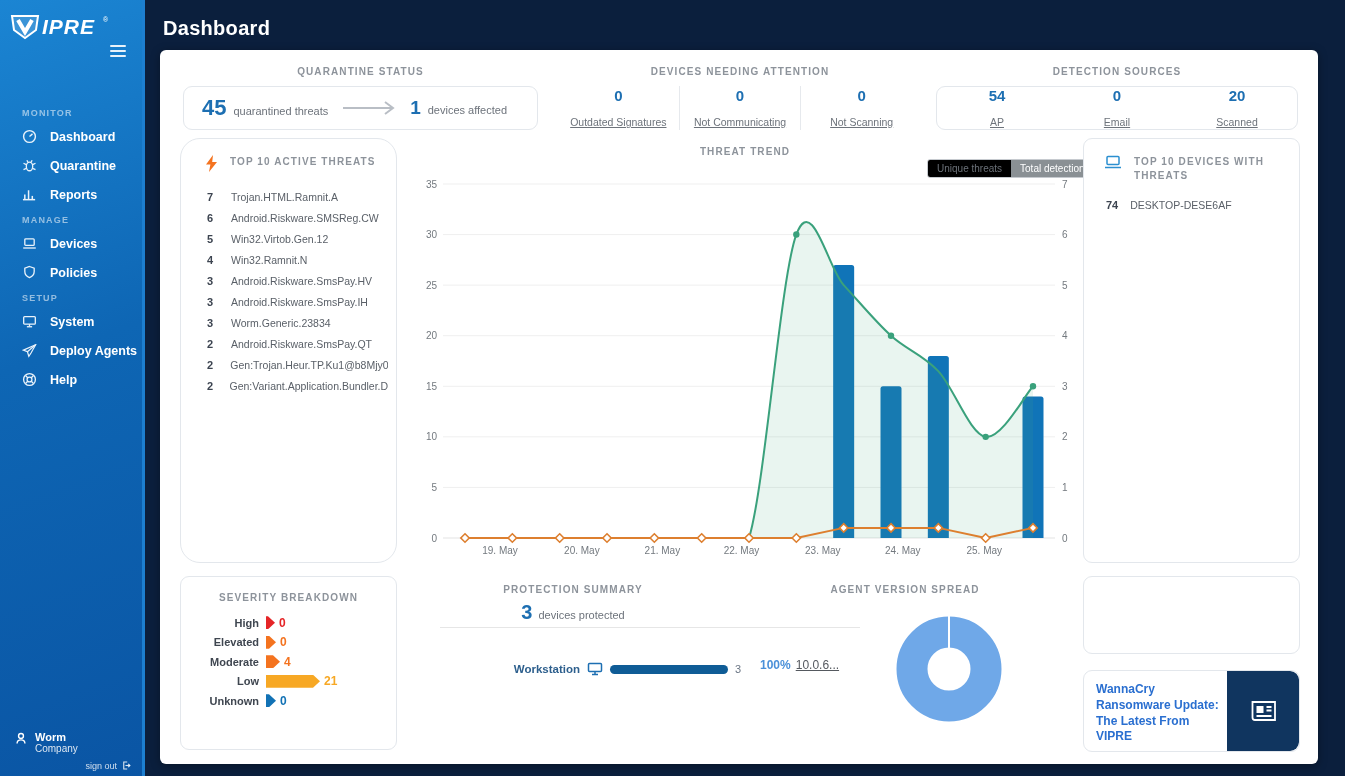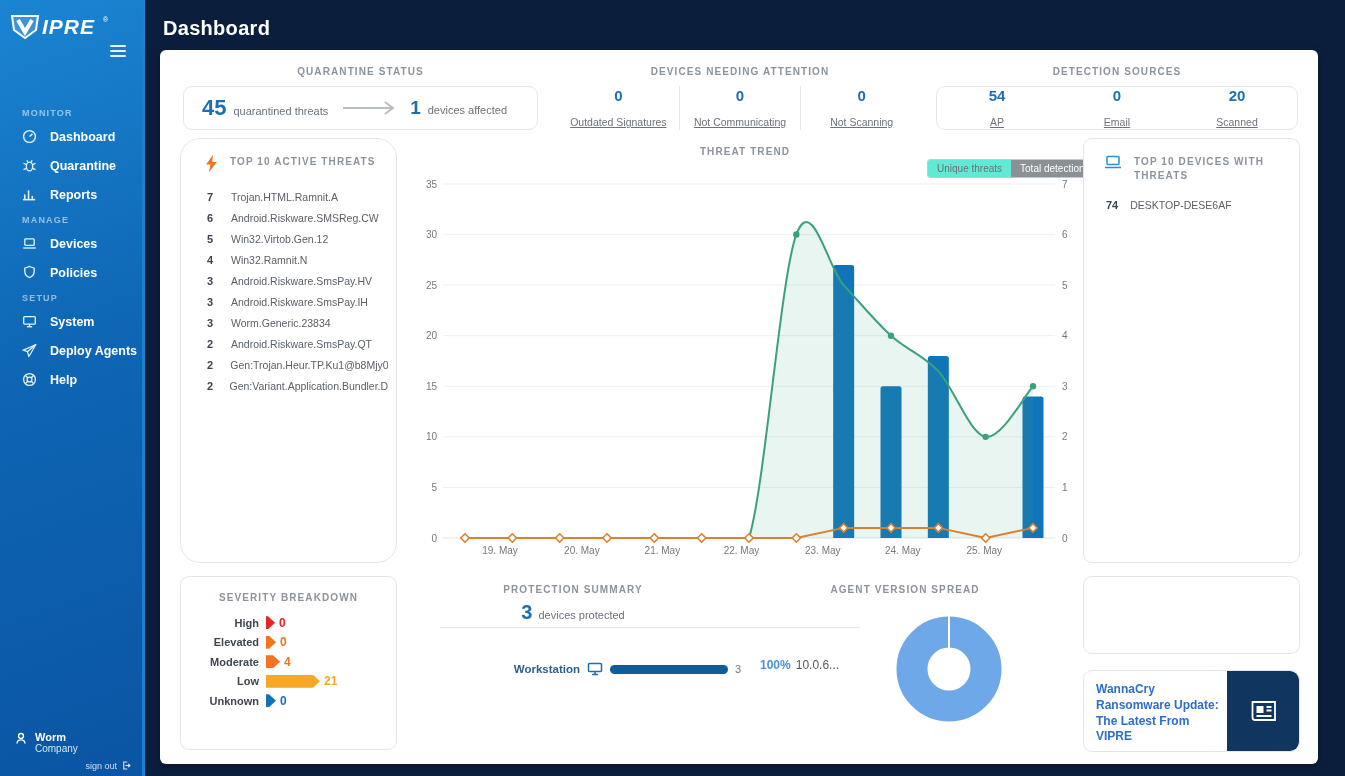--- a/index.html
+++ b/index.html
@@ -67,21 +67,21 @@
   #devices-card .sec-title { width:130px; }
   .ditem { display:flex; gap:12px; padding:10px 8px 4px 22px; align-items:baseline; }
   .ditem .cnt { font-size:11px; font-weight:bold; color:#3c4450; }
   .ditem .nm { font-size:10.5px; color:#5a6068; }
 
   
   #tt-title { position:absolute; left:430px; top:96px; width:310px; }
   #toggle { position:absolute; left:767px; top:109px; display:flex; height:19px; border-radius:3px;
     overflow:hidden; border:1px solid #c6cacf; font-size:10px; }
   #toggle .tg { padding:3px 9px; cursor:pointer; }
-  #toggle .tg.off { background:#5eead4; color:#6b7178; }
+  #toggle .tg.off { background:#000000; color:#6b7178; }
   #toggle .tg.on  { background:#8a9094; color:#fff; }
   #chart-holder { position:absolute; left:253px; top:124px; width:668px; height:386px; }
 
   
   #severity-card { left:20px; top:526px; width:217px; height:174px; }
   #severity-card .sec-title { padding-top:15px; }
   .sev-rows { margin-top:10px; }
   .sev-row { display:flex; align-items:center; height:19.5px; }
   .sev-label { width:78px; text-align:right; font-size:11px; font-weight:bold; color:#3f4650; }
   .sev-bar { margin-left:7px; height:13px; clip-path:polygon(0 0, calc(100% - 7px) 0, 100% 50%, calc(100% - 7px) 100%, 0 100%); }
@@ -96,21 +96,21 @@
     align-items:center; gap:7px; }
   #prot-row .wlabel { width:120px; text-align:right; font-size:11.5px; font-weight:bold; color:#2d5f8d; }
   .prot-bar { height:9px; background:#0f5c96; border-radius:5px; }
   #prot-row .wval { font-size:11px; color:#6b7685; }
 
   
   #agent-title { position:absolute; left:600px; top:534px; width:290px; }
   #donut { position:absolute; left:734px; top:564px; }
   #agent-legend { position:absolute; left:600px; top:608px; font-size:12px; display:flex; gap:5px; }
   #agent-legend .pct { color:#4a90d9; font-weight:bold; }
-  #agent-legend .ver { color:#55595f; }
+  #agent-legend .ver { color:#55595f;text-decoration:underline; }
 
   
   #empty-card { left:923px; top:526px; width:217px; height:78px; }
   #news-card  { left:923px; top:620px; width:217px; height:82px; display:flex; overflow:hidden; }
   #news-card .news-text { flex:1; padding:11px 8px 8px 12px; font-size:12px; font-weight:bold;
     color:#2a6fd0; line-height:1.32; cursor:pointer; }
   #news-card .news-box { width:72px; background:#10355f; border-radius:0 9px 9px 0;
     display:flex; align-items:center; justify-content:center; }
 
   svg { display:block; }

